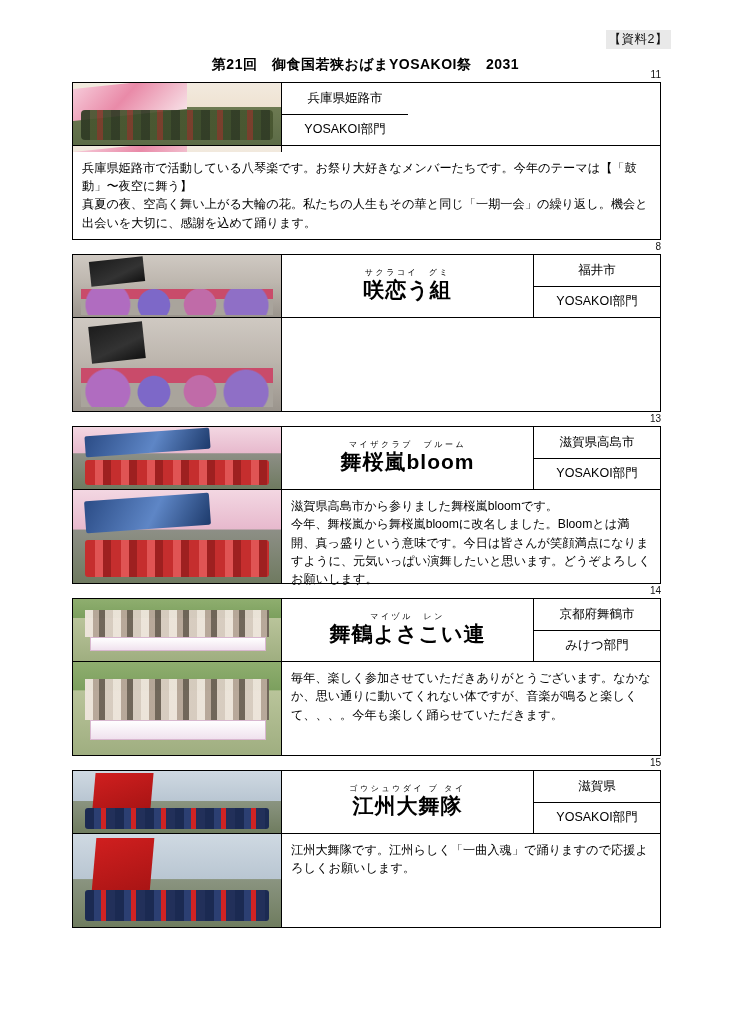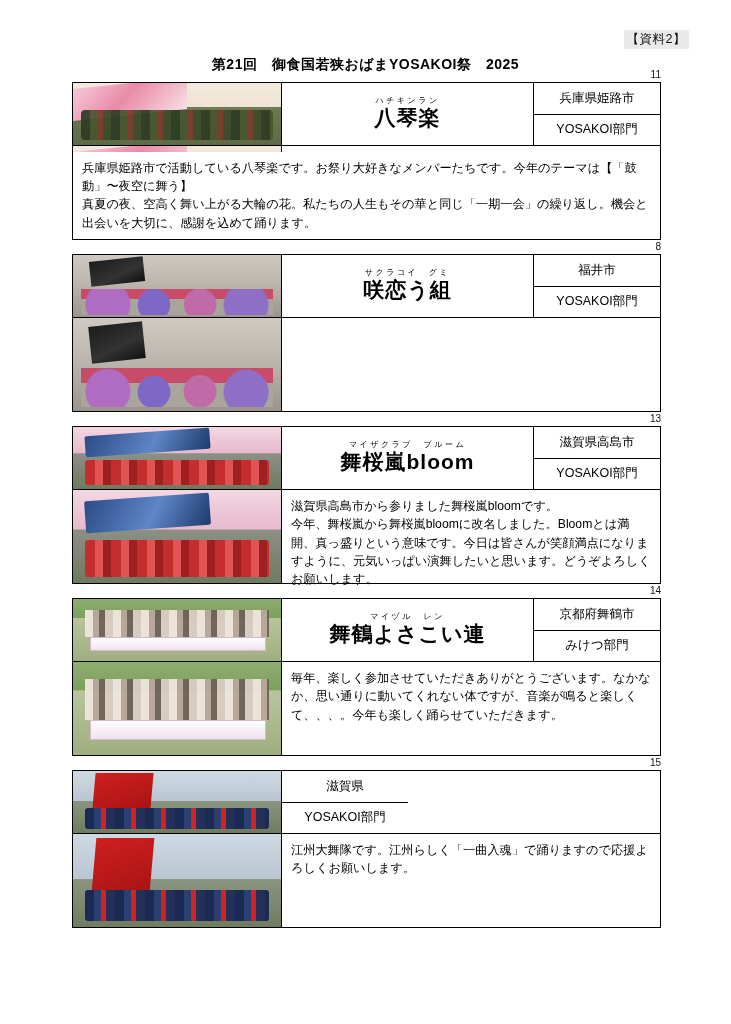--- a/index.html
+++ b/index.html
@@ -17,21 +17,21 @@
     position: relative;
     width: 731px;
     height: 1024px;
     background: #ffffff;
     box-sizing: border-box;
     padding: 18px 26px 10px 26px;
   }
   .doc-tag {
     position: absolute;
     top: 30px;
-    right: 42px;
+    right: 60px;
     font-size: 12.5px;
     color: #111;
     background: #e9e9e9;
     padding: 1px 3px;
     letter-spacing: 0.5px;
     white-space: nowrap;
   }
   .doc-title {
     text-align: center;
     font-size: 14px;
@@ -236,36 +236,30 @@
     border-radius: 3px;
   }
 </style>
 </head>
 <body>
 
 <div class="page">
 
   <div class="doc-tag">【資料2】</div>
 
-  <div class="doc-title">第21回　御食国若狭おばまYOSAKOI祭　2025</div>
+  <div class="doc-title">第21回　御食国若狭おばまYOSAKOI祭　2031</div>
 
   <div class="entries">
 
     <div class="entry">
       <div class="entry-num">11</div>
       <div class="entry-box">
         <div class="top-row" style="height:62px;">
           <div class="photo-cell" style="height:62px;">
             <div class="photo ph1"></div>
-          </div>
-          <div class="name-cell">
-            <div class="group-name">
-              <div class="ruby-line">ハチキンラン</div>
-              <span>八琴楽</span>
-            </div>
           </div>
           <div class="meta-cell">
             <div class="meta-city">兵庫県姫路市</div>
             <div class="meta-cat">YOSAKOI部門</div>
           </div>
         </div>
         <div class="bottom-row" style="height:93px;flex-direction:column;">
           <div class="photo-cell-b">
             <div class="photo ph1" style="position:relative;height:93px;"></div>
           </div>
@@ -356,20 +350,26 @@
       </div>
     </div>
 
     <div class="entry">
       <div class="entry-num">15</div>
       <div class="entry-box">
         <div class="top-row" style="height:62px;">
           <div class="photo-cell" style="height:62px;">
             <div class="photo ph5"></div>
           </div>
+          <div class="name-cell">
+            <div class="group-name">
+              <div class="ruby-line">ゴウシュウダイ ブ タイ</div>
+              <span>江州大舞隊</span>
+            </div>
+          </div>
           <div class="meta-cell">
             <div class="meta-city">滋賀県</div>
             <div class="meta-cat">YOSAKOI部門</div>
           </div>
         </div>
         <div class="bottom-row" style="height:93px;">
           <div class="photo-cell-b">
             <div class="photo ph5" style="position:relative;height:93px;"></div>
           </div>
           <div class="desc-cell">江州大舞隊です。江州らしく「一曲入魂」で踊りますので応援よろしくお願いします。</div>

